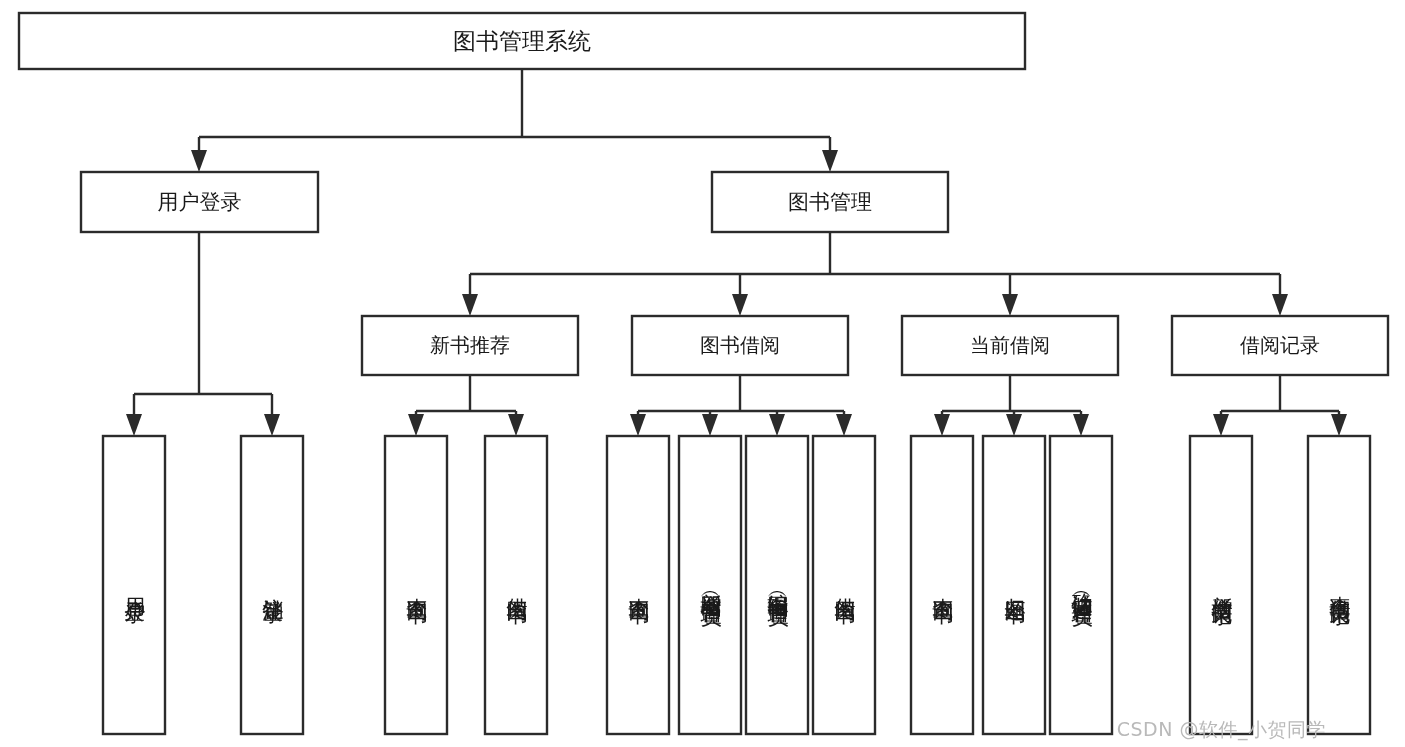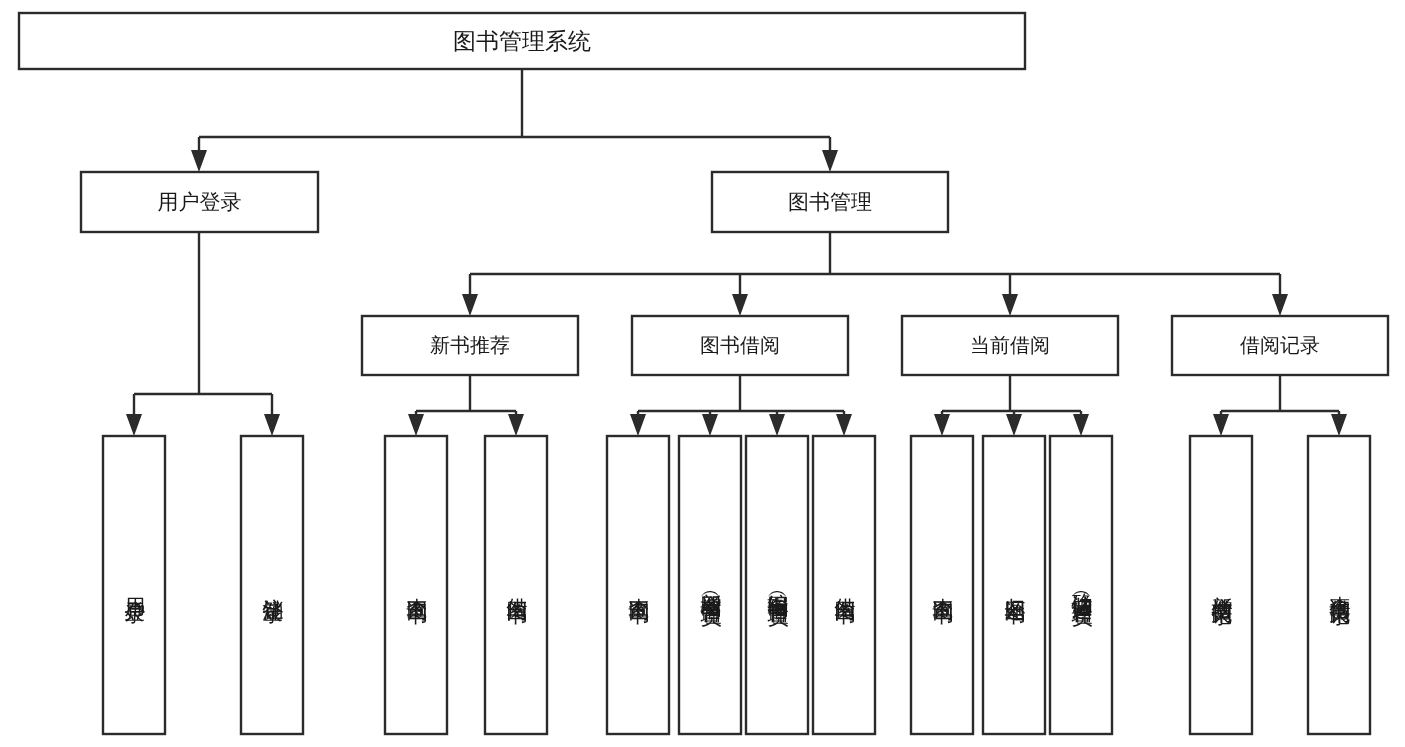--- a/index.html
+++ b/index.html
@@ -215,13 +215,14 @@
       <div class="leaf-label" style="left: 679px; top: 436px; width: 62px; height: 298px;">新增图书（管理员）</div>
       <div class="leaf-label" style="left: 746px; top: 436px; width: 62px; height: 298px;">编辑图书（管理员）</div>
       <div class="leaf-label" style="left: 813px; top: 436px; width: 62px; height: 298px;">借阅图书</div>
       <div class="leaf-label" style="left: 911px; top: 436px; width: 62px; height: 298px;">查询图书</div>
       <div class="leaf-label" style="left: 983px; top: 436px; width: 62px; height: 298px;">归还图书</div>
       <div class="leaf-label" style="left: 1050px; top: 436px; width: 62px; height: 298px;">确认归还（管理员）</div>
       <div class="leaf-label" style="left: 1190px; top: 436px; width: 62px; height: 298px;">新增借阅记录</div>
       <div class="leaf-label" style="left: 1308px; top: 436px; width: 62px; height: 298px;">查询借阅记录</div>
     </div>
 
+  <div class="watermark">CSDN @软件_小贺同学</div>
 </div>
 
 </body></html>

